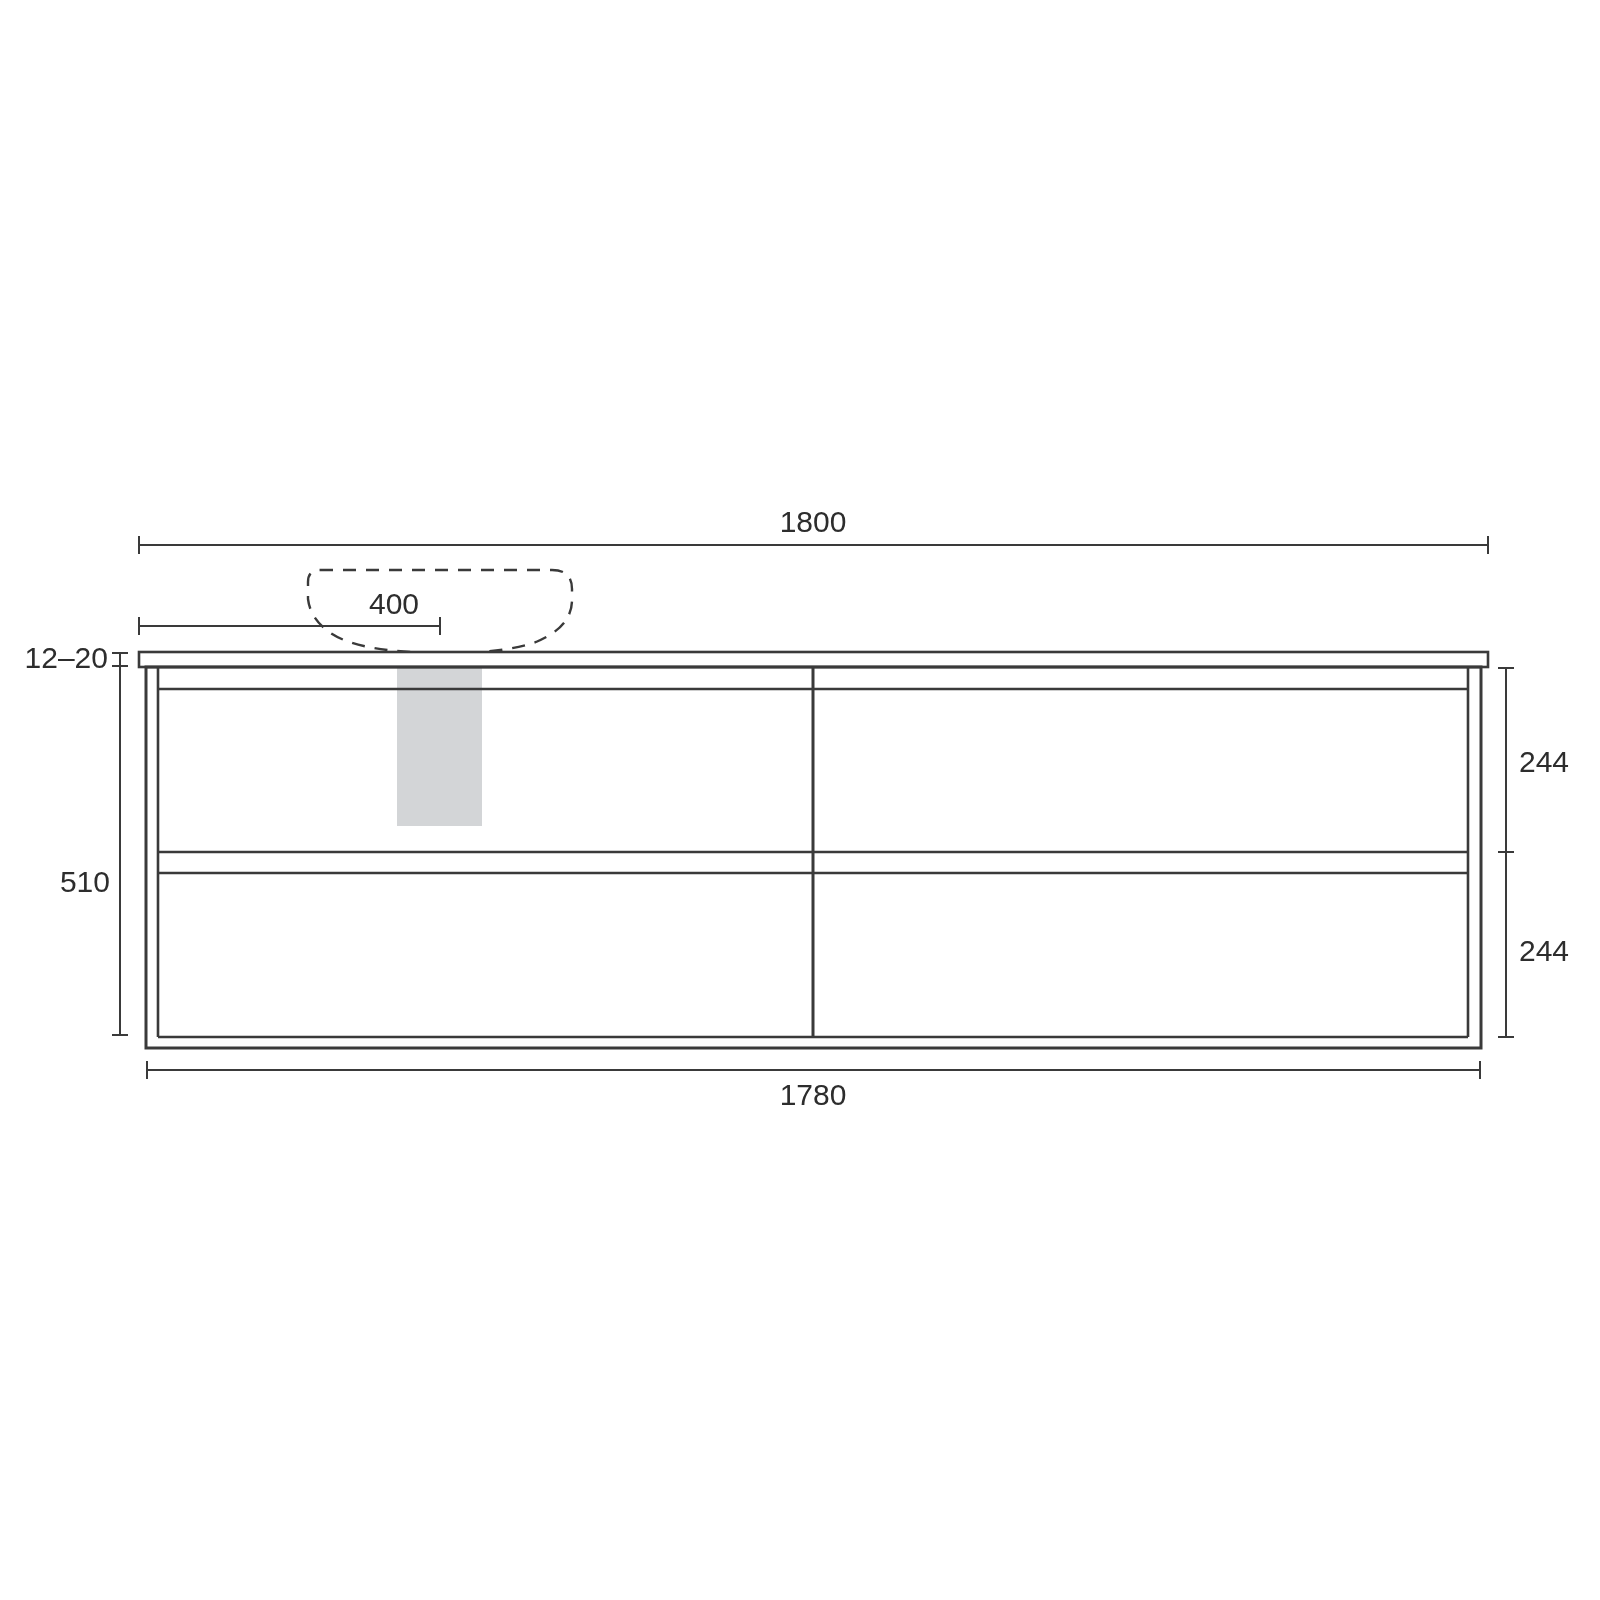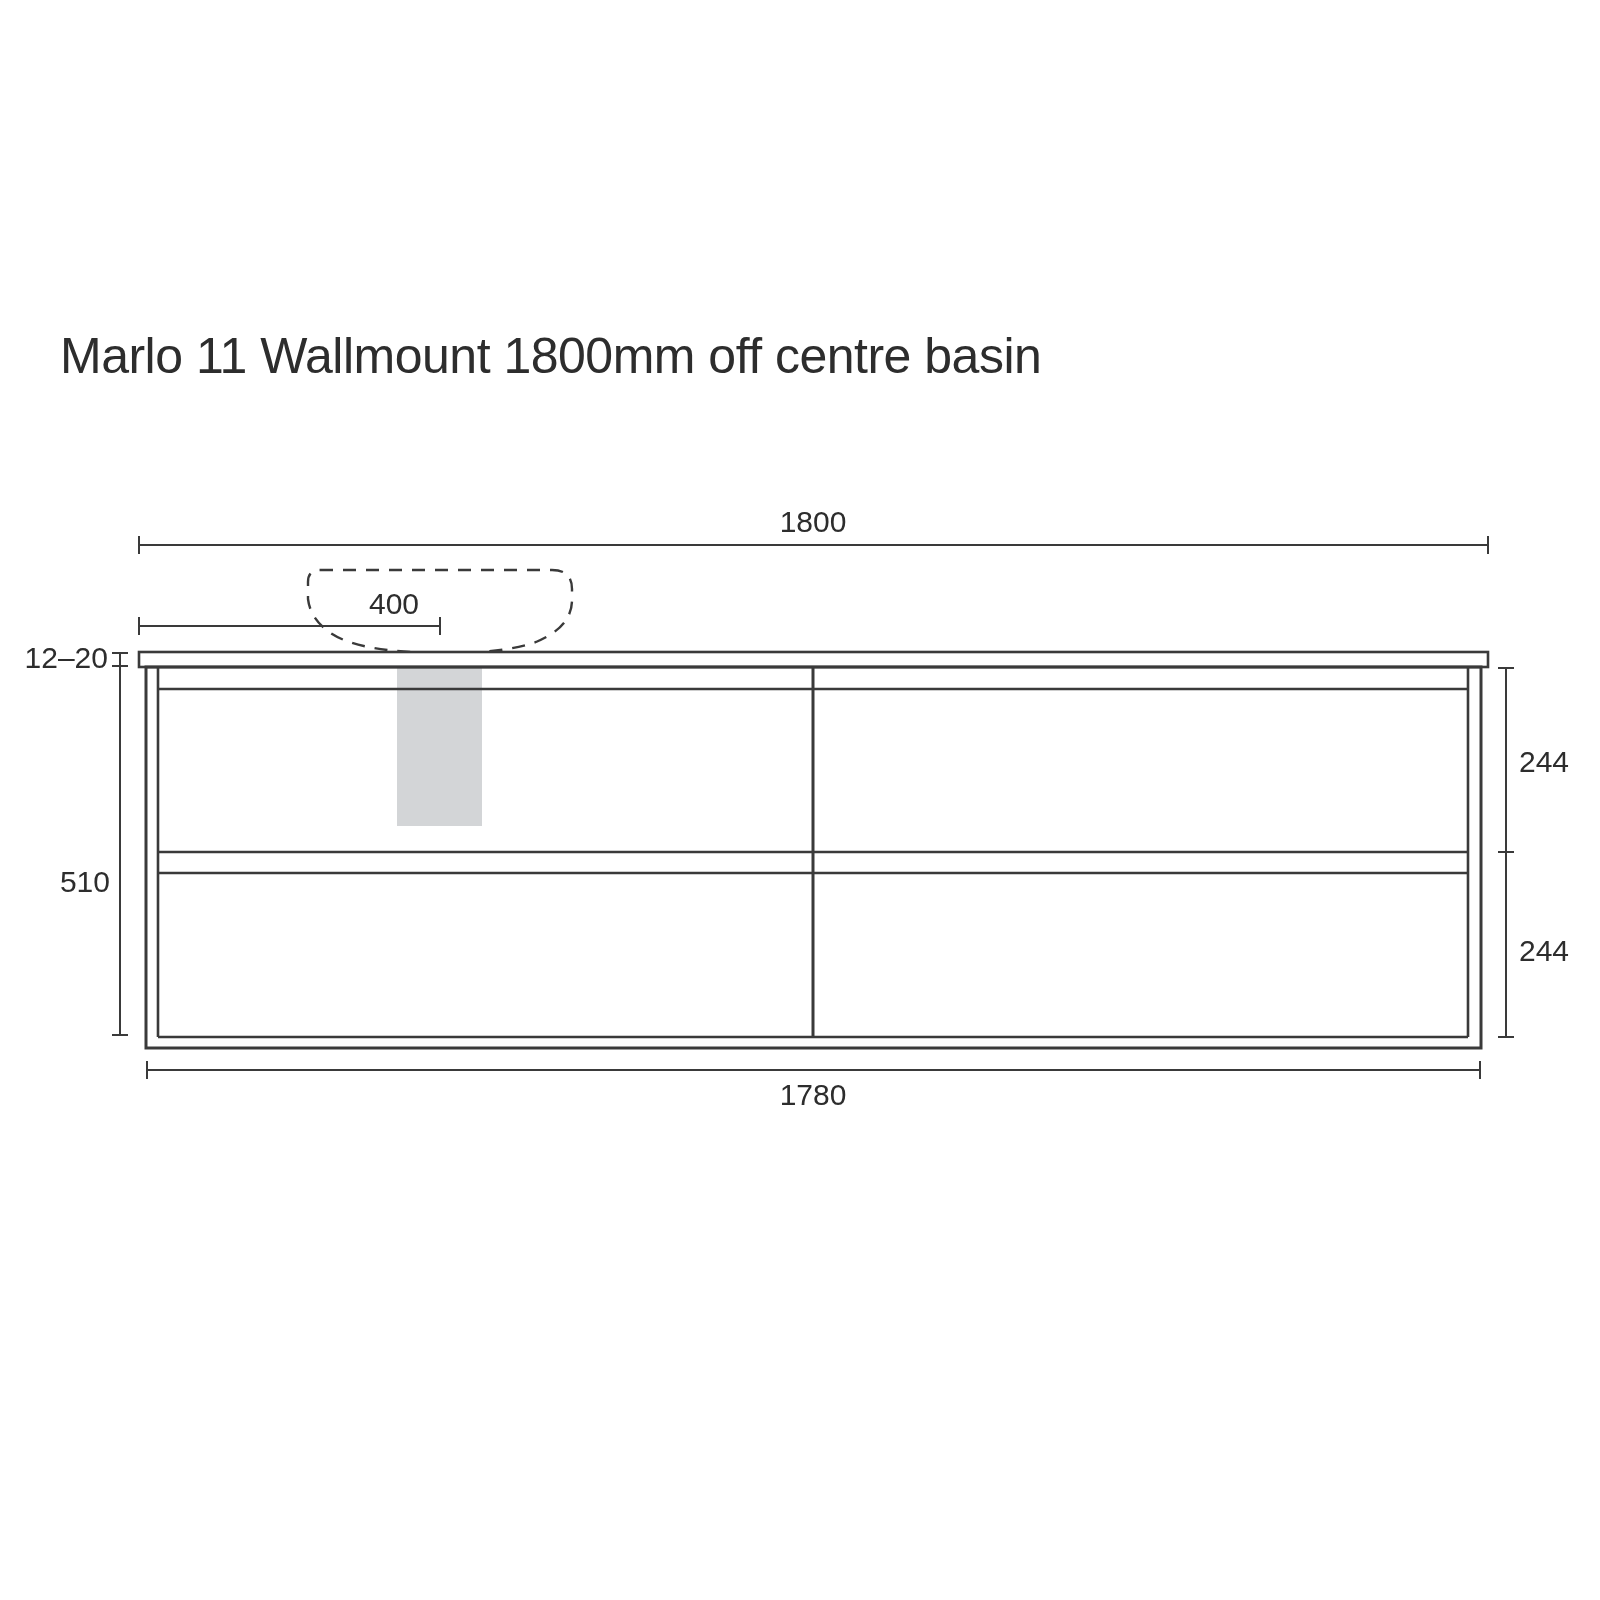--- a/index.html
+++ b/index.html
@@ -32,21 +32,20 @@
   .dim{stroke:#3a3a3a;stroke-width:2;fill:none;}
   .dashed{stroke:#3a3a3a;stroke-width:2.4;fill:none;stroke-dasharray:13 10;}
   .fillwhite{fill:#ffffff;}
   .fillgray{fill:#d3d5d7;stroke:none;}
 </style>
 </head>
 <body>
 
 <div class="canvas">
 
-  <h1 class="title">Marlo 11 Wallmount 1800mm off centre basin</h1>
 
   <svg class="drawing" width="1600" height="1600" viewBox="0 0 1600 1600">
 
     <rect class="fillgray" x="397" y="668" width="85" height="158"></rect>
 
     <path class="dashed" d="M 320 570 L 552 570 C 566 570 572 577 572 589 L 572 600
              C 572 618 560 632 536 642 C 510 651 478 653 448 653
              C 408 653 368 650 344 640 C 322 631 310 616 308 599
              L 308 582 C 308 574 312 570 320 570 Z"></path>
 

